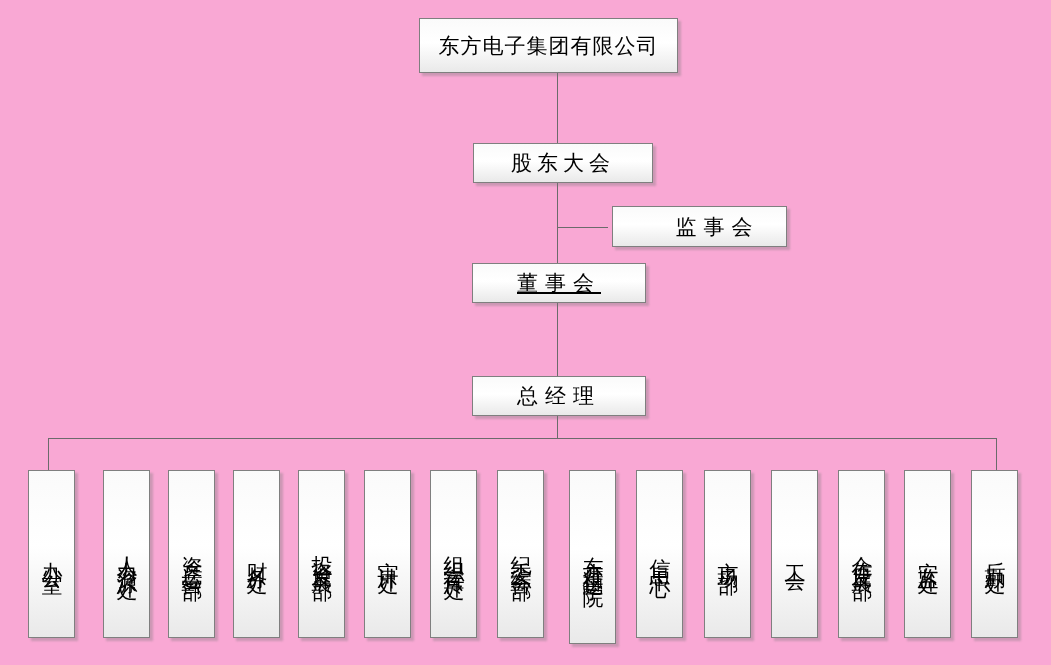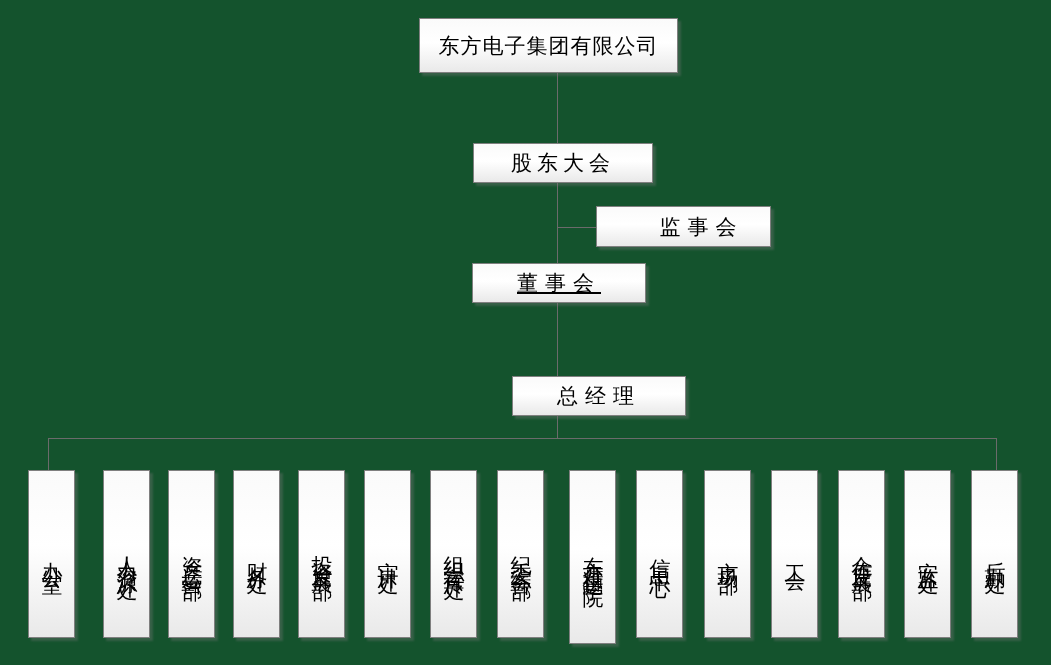--- a/index.html
+++ b/index.html
@@ -4,21 +4,21 @@
 <style>
   html, body {
     margin: 0;
     padding: 0;
     background: #ffffff;
   }
   .canvas {
     position: relative;
     width: 1051px;
     height: 665px;
-    background: #14532d;
+    background: #f9a8d4;
     font-family: "Liberation Serif", "DejaVu Serif", serif;
     color: #000000;
     overflow: hidden;
   }
   
   .box {
     position: absolute;
     box-sizing: border-box;
     border: 1px solid #7f7f7f;
     background: linear-gradient(to bottom, #fafafa 0%, #ffffff 45%, #e9e9e9 100%);
@@ -33,23 +33,23 @@
     white-space: nowrap;
   }
   .hlabel.tight {
     letter-spacing: 1px;
   }
   .hlabel.mid {
     letter-spacing: 5px;
   }
   #company      { left: 419px; top: 18px;  width: 259px; height: 55px; }
   #shareholders { left: 473px; top: 143px; width: 180px; height: 40px; text-align: right; }
-  #supervisory  { left: 596px; top: 206px; width: 175px; height: 41px; padding-left: 36px; }
+  #supervisory  { left: 612px; top: 206px; width: 175px; height: 41px; padding-left: 36px; }
   #board        { left: 472px; top: 263px; width: 174px; height: 40px; text-decoration: underline; }
-  #gm           { left: 472px; top: 376px; width: 174px; height: 40px; margin-left: 40px; }
+  #gm           { left: 472px; top: 376px; width: 174px; height: 40px; }
   
   .dept {
     position: absolute;
     top: 470px;
     width: 47px;
     height: 168px;
   }
   .dept.tall { height: 174px; }
   .vtext {
     writing-mode: vertical-rl;

